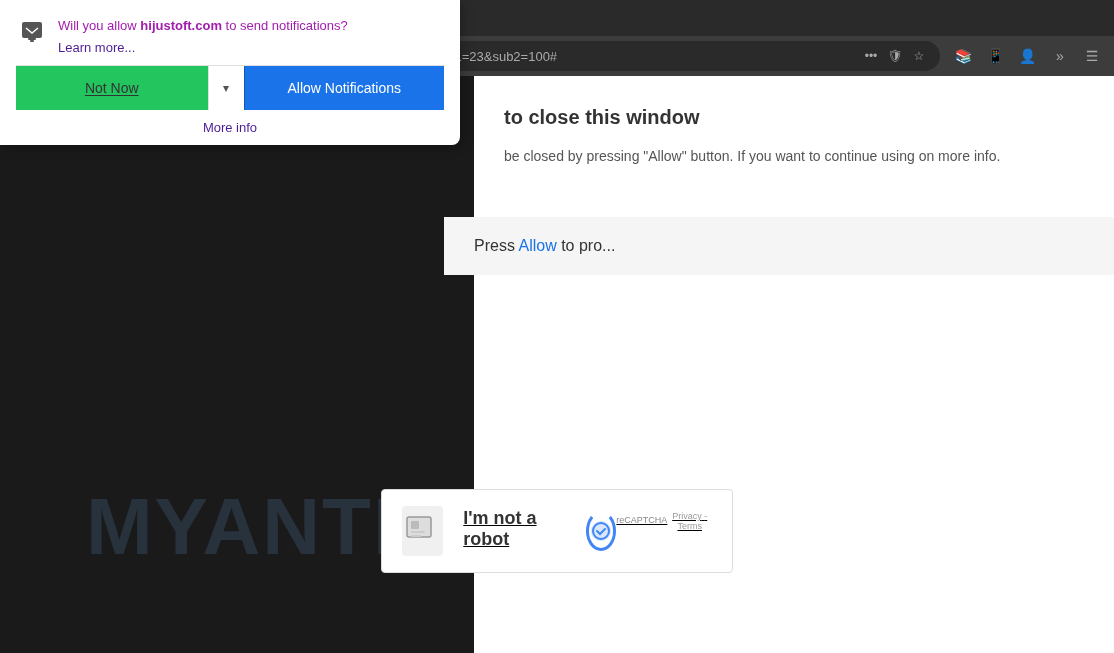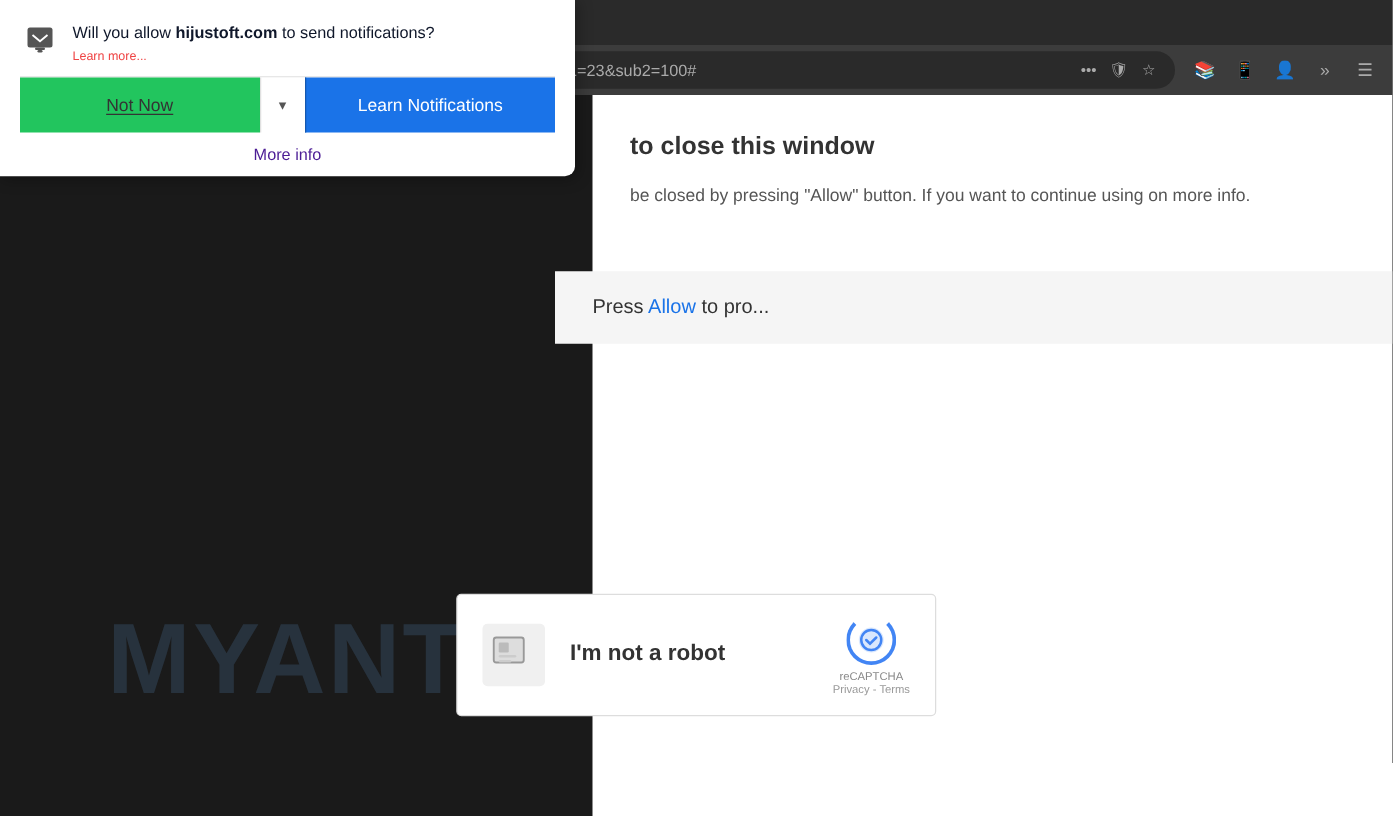--- a/index.html
+++ b/index.html
@@ -224,21 +224,22 @@
       bottom: 80px;
       left: 50%;
       transform: translateX(-50%);
       background: white;
       border: 1px solid #ddd;
       border-radius: 4px;
       padding: 16px 20px;
       display: flex;
       align-items: center;
       gap: 20px;
-      width: 384px;
+      width: 352px;
+      text-decoration: underline;
     }
     .captcha-icon {
       width: 50px;
       height: 50px;
       background: #f0f0f0;
       border-radius: 4px;
       display: flex;
       align-items: center;
       justify-content: center;
       font-size: 24px;
@@ -251,22 +252,22 @@
       margin-bottom: 4px;
     }
     .captcha-text p {
       font-size: 13px;
       color: #555;
     }
     .captcha-text p .allow-link { color: #1a73e8; }
     .captcha-logo {
       margin-left: auto;
       display: flex;
-      flex-direction: column;
-      align-items: center;
+      flex-direction: row;
+      align-items: flex-start;
     }
     .recaptcha-circle {
       width: 40px;
       height: 40px;
       border: 3px solid #4285f4;
       border-radius: 50%;
       border-top-color: transparent;
       display: flex;
       align-items: center;
       justify-content: center;
@@ -311,30 +312,30 @@
       flex-shrink: 0;
       color: #555;
       font-size: 22px;
       display: flex;
       align-items: center;
       justify-content: center;
     }
 
     .notif-text {
       font-size: 13px;
-      color: #0f172a;
+      color: #a21caf;
       line-height: 1.5;
     }
 
     .notif-text strong { font-weight: 700; }
 
     .learn-more {
-      color: #ef4444;
+      color: #4c1d95;
       text-decoration: none;
-      font-size: 10px;
+      font-size: 13px;
       display: block;
       margin-top: 4px;
     }
 
     .notif-actions {
       display: flex;
       align-items: stretch;
       border-top: 1px solid #e0e0e0;
       margin-top: 10px;
     }
@@ -493,17 +494,17 @@
       <div class="notif-text">
         <span>Will you allow </span><strong>hijustoft.com</strong><span> to send notifications?</span>
       </div>
       <a class="learn-more" href="#">Learn more...</a>
     </div>
   </div>
 
   <div class="notif-actions">
     <button class="btn-not-now">Not Now</button>
     <button class="btn-dropdown">▾</button>
-    <button class="btn-allow">Learn Notifications</button>
+    <button class="btn-allow">Allow Notifications</button>
   </div>
 
   <a class="more-info-link" href="#">More info</a>
 </div>
 
 </body></html>

